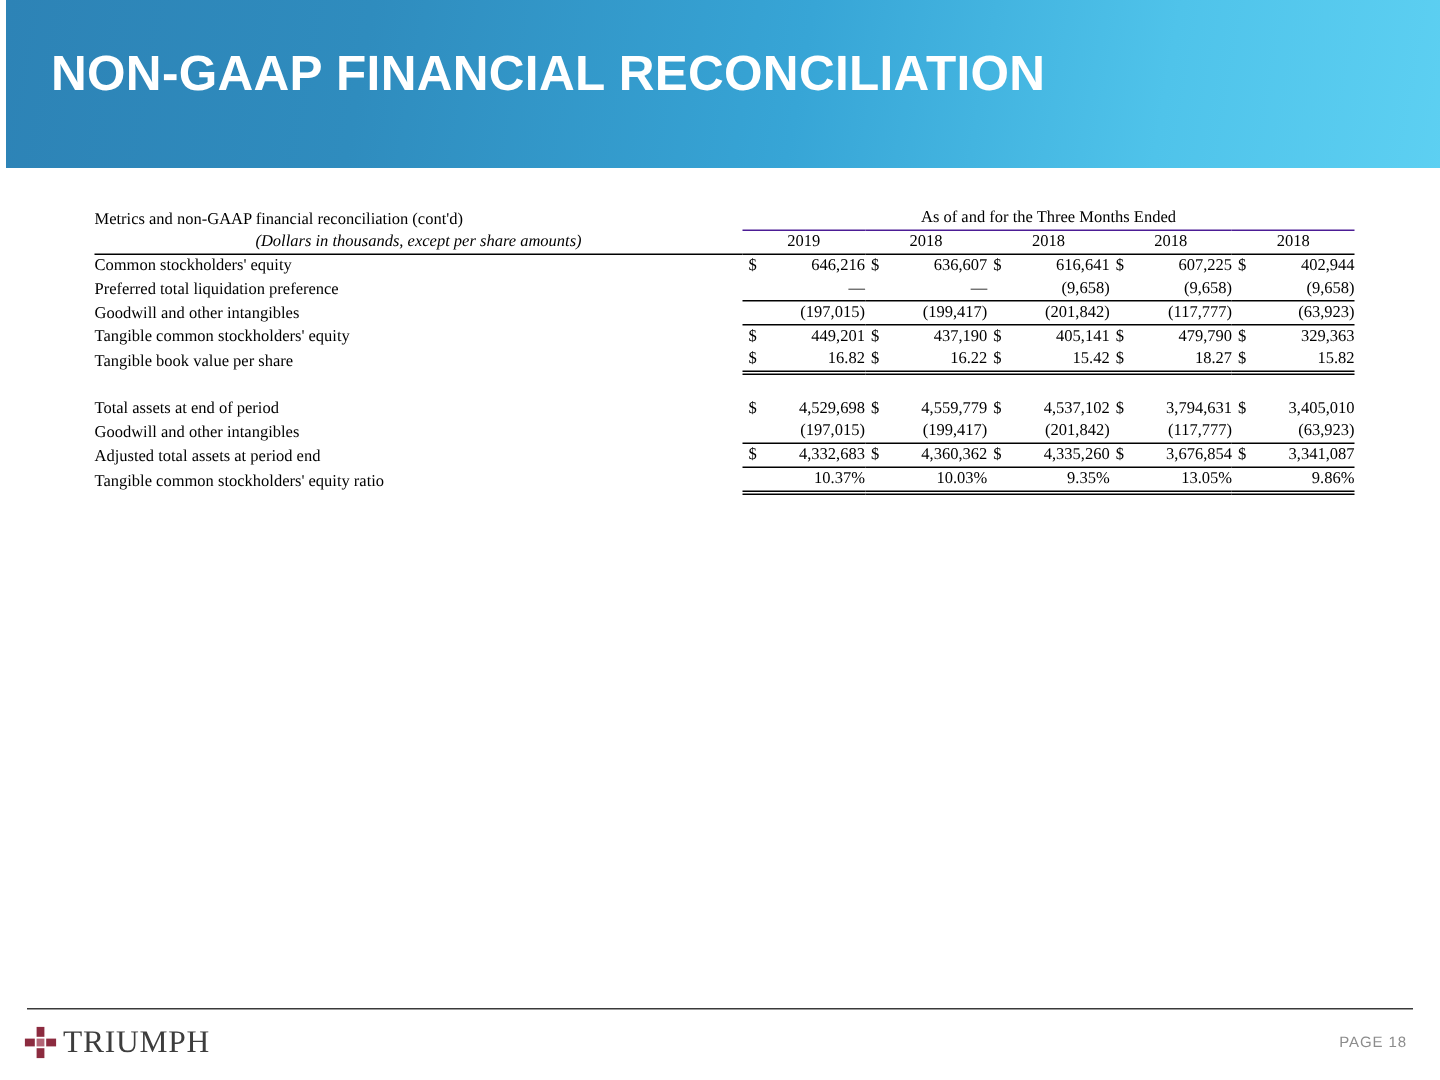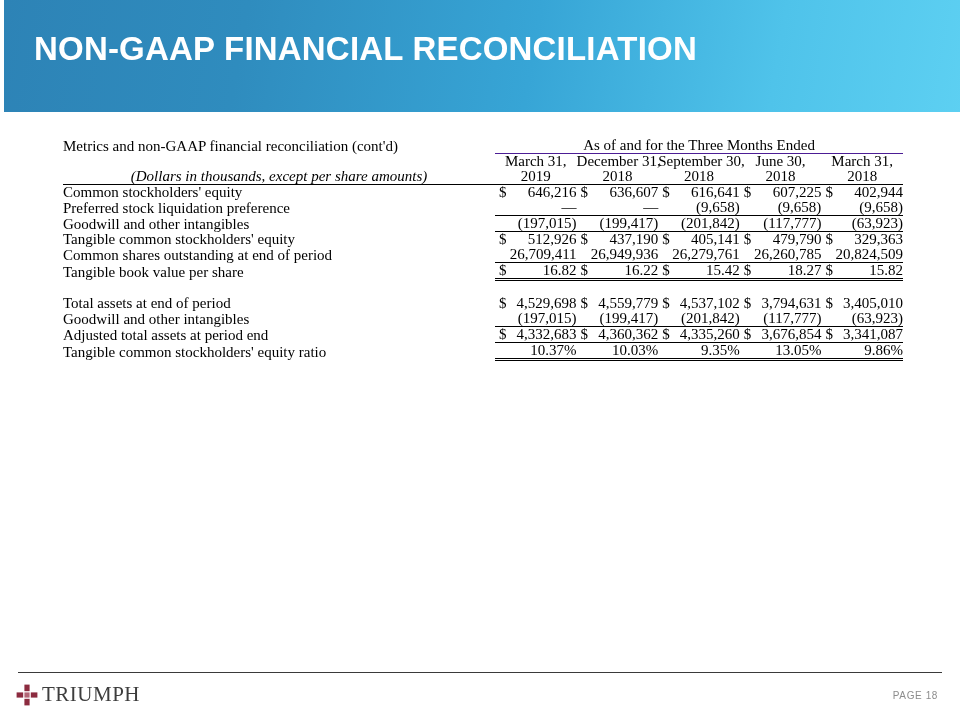--- a/index.html
+++ b/index.html
@@ -36,21 +36,21 @@
     color: #ffffff;
     white-space: nowrap;
   }
 
   
   .sheet {
     position: absolute;
     left: 63px;
     top: 138px;
     width: 840px;
-    font-size: 15px;
+    font-size: 11px;
     color: #000000;
   }
 
   table.fin {
     border-collapse: collapse;
     table-layout: fixed;
     width: 840px;
   }
   table.fin td {
     padding: 0;
@@ -158,83 +158,67 @@
         <col class="c-num">
         <col class="c-num">
     </colgroup>
     <tbody>
 
       <tr>
         <td class="lbl">Metrics and non-GAAP financial reconciliation (cont'd)</td>
         <td class="grp-head" colspan="5">As of and for the Three Months Ended</td>
       </tr>
 
-      <tr>
-        <td class="lbl"></td>
-        <td class="col-head">March 31,</td>
-        <td class="col-head">December 31,</td>
-        <td class="col-head">September 30,</td>
-        <td class="col-head">June 30,</td>
-        <td class="col-head">March 31,</td>
-      </tr>
 
       <tr class="rule-label-bot">
         <td class="lbl lbl-italic lbl-indent">(Dollars in thousands, except per share amounts)</td>
         <td class="col-head-bot">2019</td>
         <td class="col-head-bot">2018</td>
         <td class="col-head-bot">2018</td>
         <td class="col-head-bot">2018</td>
         <td class="col-head-bot">2018</td>
       </tr>
 
       <tr>
         <td class="lbl">Common stockholders' equity</td>
         <td class="num"><span class="cur">$</span><span>646,216</span></td>
         <td class="num"><span class="cur">$</span><span>636,607</span></td>
         <td class="num"><span class="cur">$</span><span>616,641</span></td>
         <td class="num"><span class="cur">$</span><span>607,225</span></td>
         <td class="num"><span class="cur">$</span><span>402,944</span></td>
       </tr>
 
       <tr class="rule-bot">
-        <td class="lbl lbl-indent">Preferred stock liquidation preference</td>
+        <td class="lbl lbl-indent">Preferred total liquidation preference</td>
         <td class="num"><span>—</span></td>
         <td class="num"><span>—</span></td>
         <td class="num"><span>(9,658)</span></td>
         <td class="num"><span>(9,658)</span></td>
         <td class="num"><span>(9,658)</span></td>
       </tr>
 
 
       <tr class="rule-bot">
         <td class="lbl lbl-indent">Goodwill and other intangibles</td>
         <td class="num"><span>(197,015)</span></td>
         <td class="num"><span>(199,417)</span></td>
         <td class="num"><span>(201,842)</span></td>
         <td class="num"><span>(117,777)</span></td>
         <td class="num"><span>(63,923)</span></td>
       </tr>
 
       <tr>
         <td class="lbl">Tangible common stockholders' equity</td>
-        <td class="num"><span class="cur">$</span><span>512,926</span></td>
+        <td class="num"><span class="cur">$</span><span>449,201</span></td>
         <td class="num"><span class="cur">$</span><span>437,190</span></td>
         <td class="num"><span class="cur">$</span><span>405,141</span></td>
         <td class="num"><span class="cur">$</span><span>479,790</span></td>
         <td class="num"><span class="cur">$</span><span>329,363</span></td>
       </tr>
 
-      <tr class="rule-bot">
-        <td class="lbl">Common shares outstanding at end of period</td>
-        <td class="num"><span>26,709,411</span></td>
-        <td class="num"><span>26,949,936</span></td>
-        <td class="num"><span>26,279,761</span></td>
-        <td class="num"><span>26,260,785</span></td>
-        <td class="num"><span>20,824,509</span></td>
-      </tr>
 
       <tr class="dbl-bot">
         <td class="lbl">Tangible book value per share</td>
         <td class="num"><span class="cur">$</span><span>16.82</span></td>
         <td class="num"><span class="cur">$</span><span>16.22</span></td>
         <td class="num"><span class="cur">$</span><span>15.42</span></td>
         <td class="num"><span class="cur">$</span><span>18.27</span></td>
         <td class="num"><span class="cur">$</span><span>15.82</span></td>
       </tr>
 

